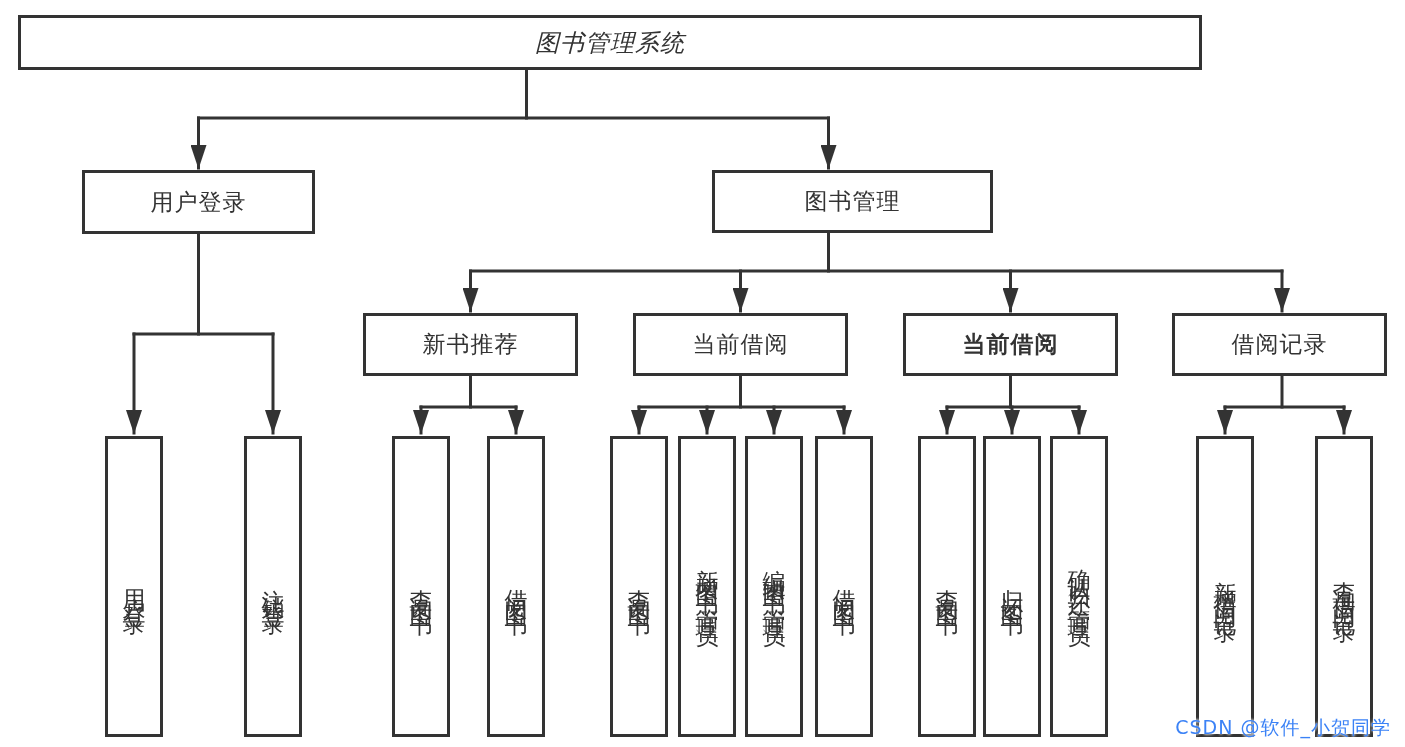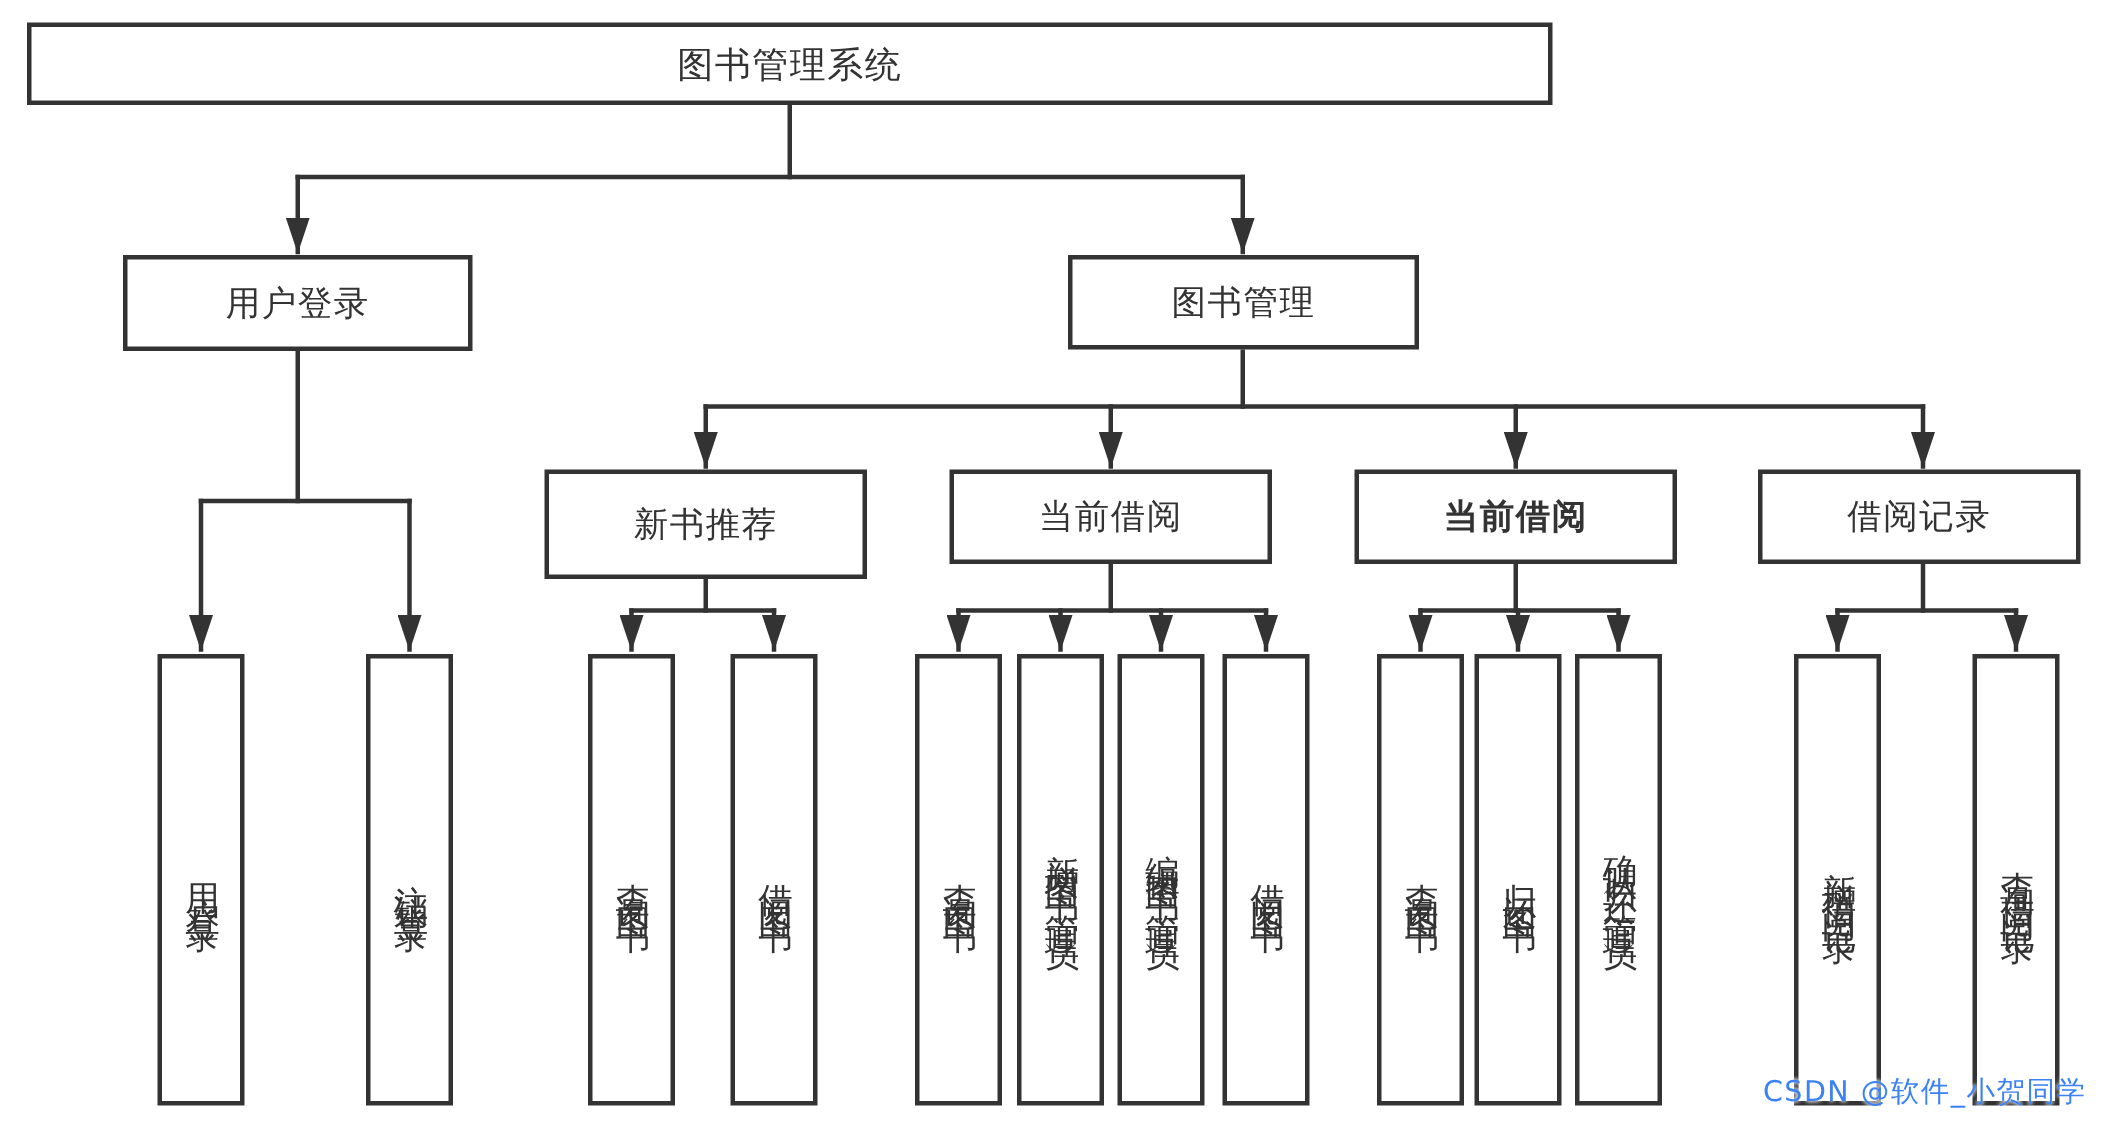--- a/index.html
+++ b/index.html
@@ -108,26 +108,26 @@
       <path d="M1012 407 V433" marker-end="url(#arrow)"></path>
       <path d="M1079 407 V433" marker-end="url(#arrow)"></path>
 
       <path d="M1282 376 V407"></path>
       <path d="M1225 407 H1344"></path>
       <path d="M1225 407 V433" marker-end="url(#arrow)"></path>
       <path d="M1344 407 V433" marker-end="url(#arrow)"></path>
     </g>
   </svg>
 
-  <div class="node h-node root-node" style="left:18px; top:15px; width:1017px; height:55px;">图书管理系统</div>
+  <div class="node h-node root-node" style="left:18px; top:15px; width:1184px; height:55px;font-style:italic;">图书管理系统</div>
 
   <div class="node h-node" style="left:82px; top:170px; width:233px; height:64px;">用户登录</div>
-  <div class="node h-node" style="left:712px; top:170px; width:234px; height:63px;">图书管理</div>
+  <div class="node h-node" style="left:712px; top:170px; width:281px; height:63px;">图书管理</div>
 
-  <div class="node h-node" style="left:363px; top:313px; width:215px; height:73px;">新书推荐</div>
+  <div class="node h-node" style="left:363px; top:313px; width:215px; height:63px;">新书推荐</div>
   <div class="node h-node" style="left:633px; top:313px; width:215px; height:63px;">当前借阅</div>
   <div class="node h-node" style="left:903px; top:313px; width:215px; height:63px;font-weight:bold;">当前借阅</div>
   <div class="node h-node" style="left:1172px; top:313px; width:215px; height:63px;">借阅记录</div>
 
   <div class="node v-node" style="left:105px; top:436px; width:58px; height:301px;">用户登录</div>
   <div class="node v-node" style="left:244px; top:436px; width:58px; height:301px;">注销登录</div>
 
   <div class="node v-node" style="left:392px; top:436px; width:58px; height:301px;">查询图书</div>
   <div class="node v-node" style="left:487px; top:436px; width:58px; height:301px;">借阅图书</div>
 

